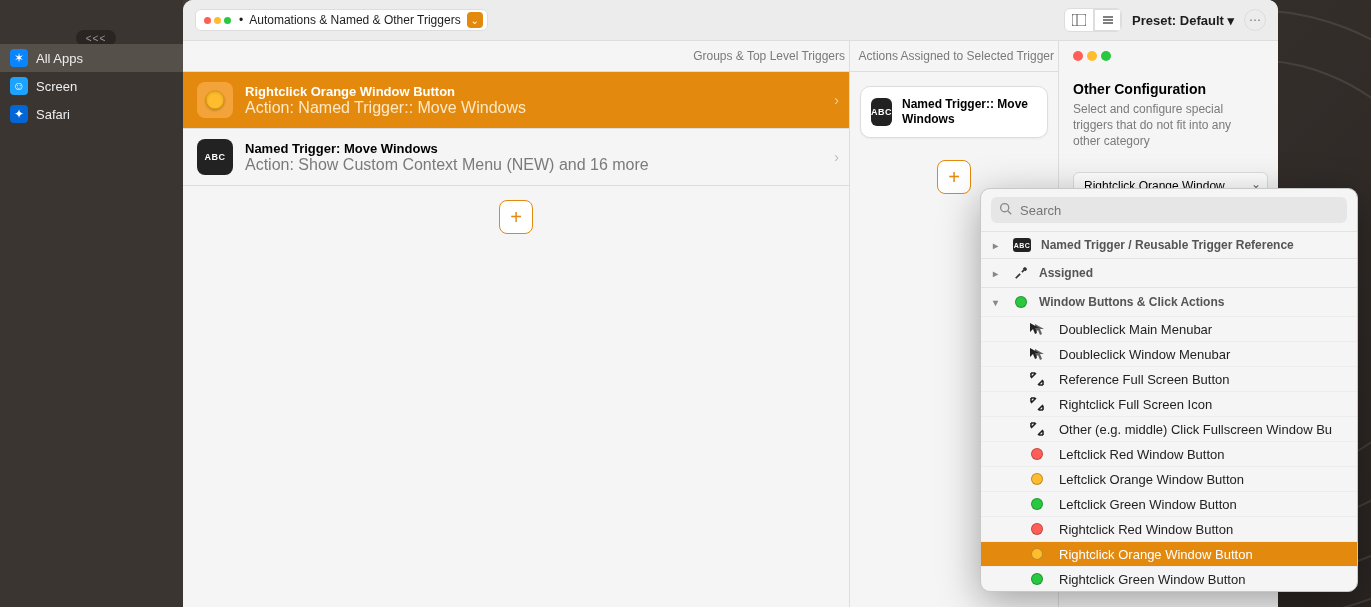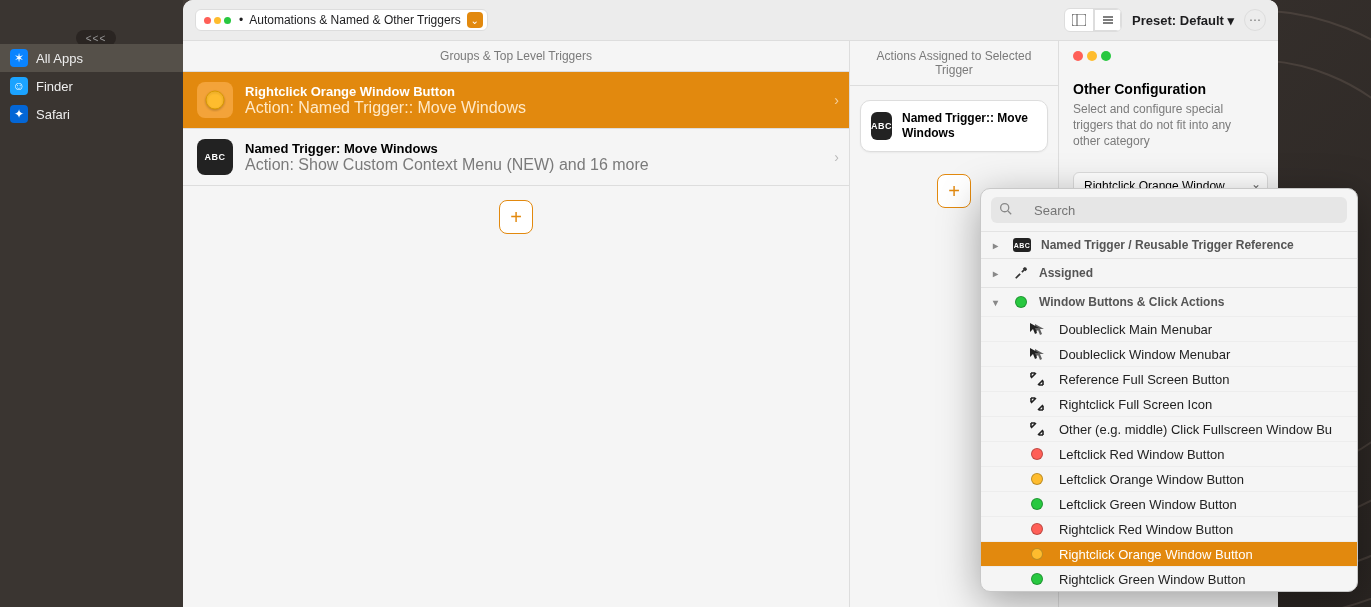--- a/index.html
+++ b/index.html
@@ -51,21 +51,21 @@
   .seg button{border:none;background:transparent;width:28px;height:22px;display:flex;align-items:center;justify-content:center;color:#555;}
   .seg button+button{border-left:1px solid var(--grey-3);}
   .seg .on{background:#fff;box-shadow:inset 0 0 0 1px var(--grey-3);}
   .preset{font-size:13px;font-weight:600;color:var(--text);}
   .dots{width:22px;height:22px;border:1px solid var(--grey-3);border-radius:11px;display:flex;align-items:center;justify-content:center;color:#777;font-size:12px;}
   
   .content{display:flex;height:calc(100% - 41px);}
   .pane-left{flex:0 0 666px;background:var(--grey-1);display:flex;flex-direction:column;}
   .pane-mid{flex:0 0 207px;background:var(--grey-1);border-left:1px solid var(--grey-3);display:flex;flex-direction:column;align-items:center;}
   .pane-right{flex:1;background:var(--grey-1);border-left:1px solid var(--grey-3);padding:10px 14px;position:relative;}
-  .pane-hdr{font-size:12px;color:var(--subtext);text-align:center;padding:8px 12px;border-bottom:1px solid var(--grey-3);}
+  .pane-hdr{font-size:12px;color:var(--subtext);text-align:right;padding:8px 4px;border-bottom:1px solid var(--grey-3);}
   
   .trow{display:flex;align-items:center;gap:12px;padding:10px 14px;border-bottom:1px solid var(--grey-3);position:relative;}
   .trow.sel{background:var(--accent);color:#fff;}
   .trow.sel .sub{color:#ffe9c7;}
   .trow .thumb{width:36px;height:36px;border-radius:8px;background:#fff;display:flex;align-items:center;justify-content:center;}
   .trow.sel .thumb{background:#f3a33a;}
   .thumb-orange svg circle{filter:drop-shadow(0 1px 1px rgba(0,0,0,.2));}
   .thumb-abc{background:#222 !important;color:#fff;font-size:9px;font-weight:700;border-radius:6px;letter-spacing:.5px;}
   .trow .ttl{font-size:13px;font-weight:600;}
   .trow .sub{font-size:16px;color:var(--subtext);}
@@ -79,21 +79,21 @@
   
   .conf-title{font-size:14px;font-weight:700;margin:2px 0 4px;}
   .conf-desc{font-size:12px;color:var(--subtext);line-height:1.35;max-width:170px;}
   .mini-traffic3{display:flex;gap:4px;margin-bottom:6px;}
   .mini-traffic3 span{width:10px;height:10px;border-radius:50%;}
   .picker{margin-top:22px;border:1px solid var(--grey-3);border-radius:6px;background:#fff;padding:6px 22px 6px 10px;font-size:12px;position:relative;max-width:195px;white-space:nowrap;overflow:hidden;text-overflow:ellipsis;}
   .picker::after{content:"⌄";position:absolute;right:6px;top:4px;color:#666;font-size:12px;}
   .assigned-note{font-size:11px;color:var(--subtext);text-align:center;margin-top:10px;}
   
   .popup{position:absolute;left:980px;top:188px;width:378px;height:404px;background:var(--popup-bg);border:1px solid var(--popup-border);border-radius:10px;box-shadow:0 10px 40px rgba(0,0,0,.35);overflow:hidden;display:flex;flex-direction:column;}
-  .popup .search{margin:8px 10px;background:#e6e6e6;border-radius:6px;display:flex;align-items:center;padding:4px 8px;gap:20px;}
+  .popup .search{margin:8px 10px;background:#e6e6e6;border-radius:6px;display:flex;align-items:center;padding:4px 8px;gap:6px;}
   .popup .search input{border:none;background:transparent;outline:none;font-size:13px;flex:1;color:#333;}
   .popup .sect{display:flex;align-items:center;gap:10px;padding:6px 12px;font-size:12px;font-weight:600;color:#555;border-top:1px solid #e3e3e3;}
   .popup .sect .disc{width:10px;color:#888;font-size:10px;}
   .popup .sect .sic{width:16px;height:16px;display:flex;align-items:center;justify-content:center;}
   .popup .items{overflow:auto;}
   .popup .item{display:flex;align-items:center;gap:14px;padding:4px 12px 4px 48px;font-size:13px;color:#222;border-top:1px solid #ededed;white-space:nowrap;overflow:hidden;text-overflow:ellipsis;}
   .popup .item .iic{width:16px;height:16px;display:flex;align-items:center;justify-content:center;flex:0 0 16px;}
   .popup .item.sel{background:var(--accent);color:#fff;}
   .dot{width:12px;height:12px;border-radius:50%;border:1px solid rgba(0,0,0,.25);}
   .dot.red{background:#ff5f57;} .dot.orange{background:#febc2e;} .dot.green{background:#28c840;}
@@ -125,21 +125,21 @@
 
 <div class="sidebar">
   <div class="back-pill">&lt;&lt;&lt;</div>
   <div class="side-list">
     <div class="side-item sel">
       <span class="side-ico ico-apps">✶</span>
       <span>All Apps</span>
     </div>
     <div class="side-item">
       <span class="side-ico ico-finder">☺</span>
-      <span>Finder</span>
+      <span>Screen</span>
     </div>
     <div class="side-item">
       <span class="side-ico ico-safari">✦</span>
       <span>Safari</span>
     </div>
   </div>
 </div>
 
 <div class="win">
   <div class="toolbar">

